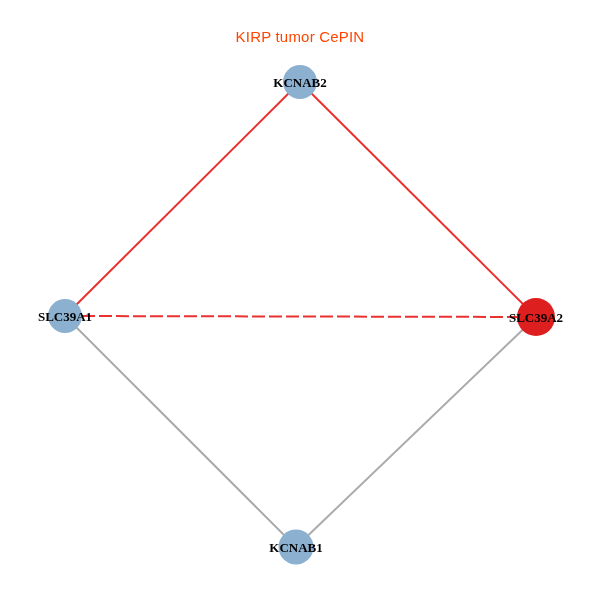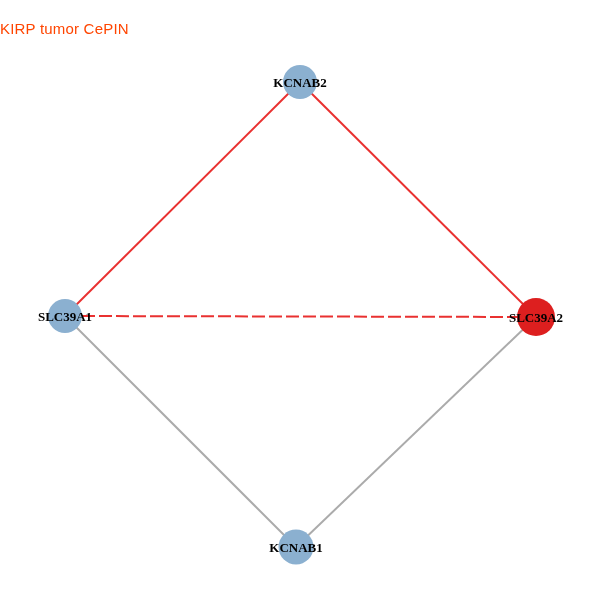--- a/index.html
+++ b/index.html
@@ -10,24 +10,24 @@
   }
   .figure {
     position: relative;
     width: 600px;
     height: 600px;
     background: #ffffff;
     overflow: hidden;
   }
   .plot-title {
     position: absolute;
-    top: 20px;
+    top: 28px;
     left: 0;
     width: 100%;
-    text-align: left;
+    text-align: center;
     font-family: "Liberation Sans", sans-serif;
     font-size: 15px;
     font-weight: 400;
     letter-spacing: 0.2px;
   }
   svg.network-canvas {
     position: absolute;
     top: 0;
     left: 0;
   }

